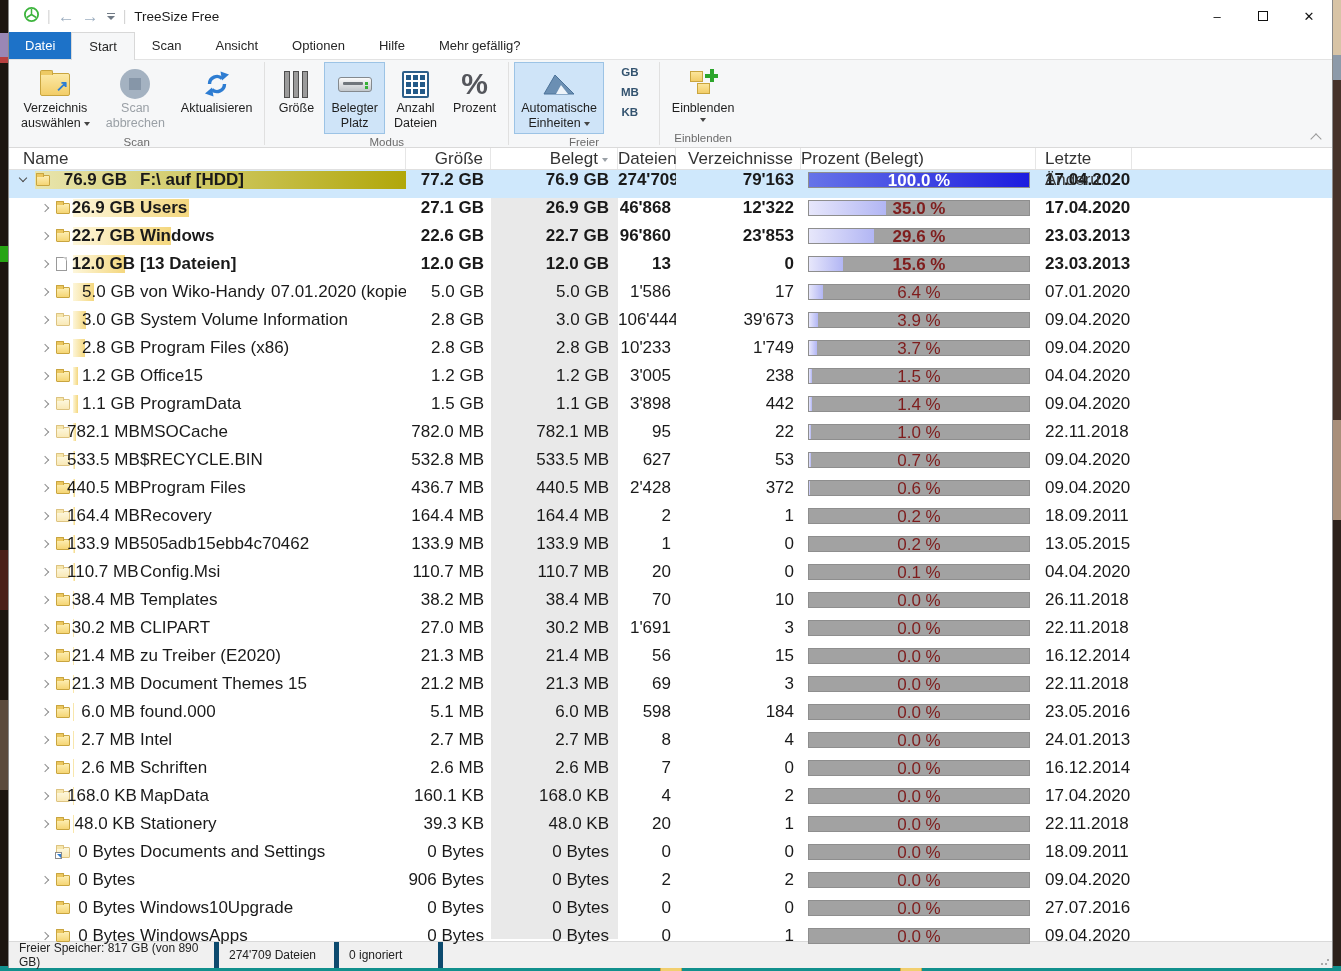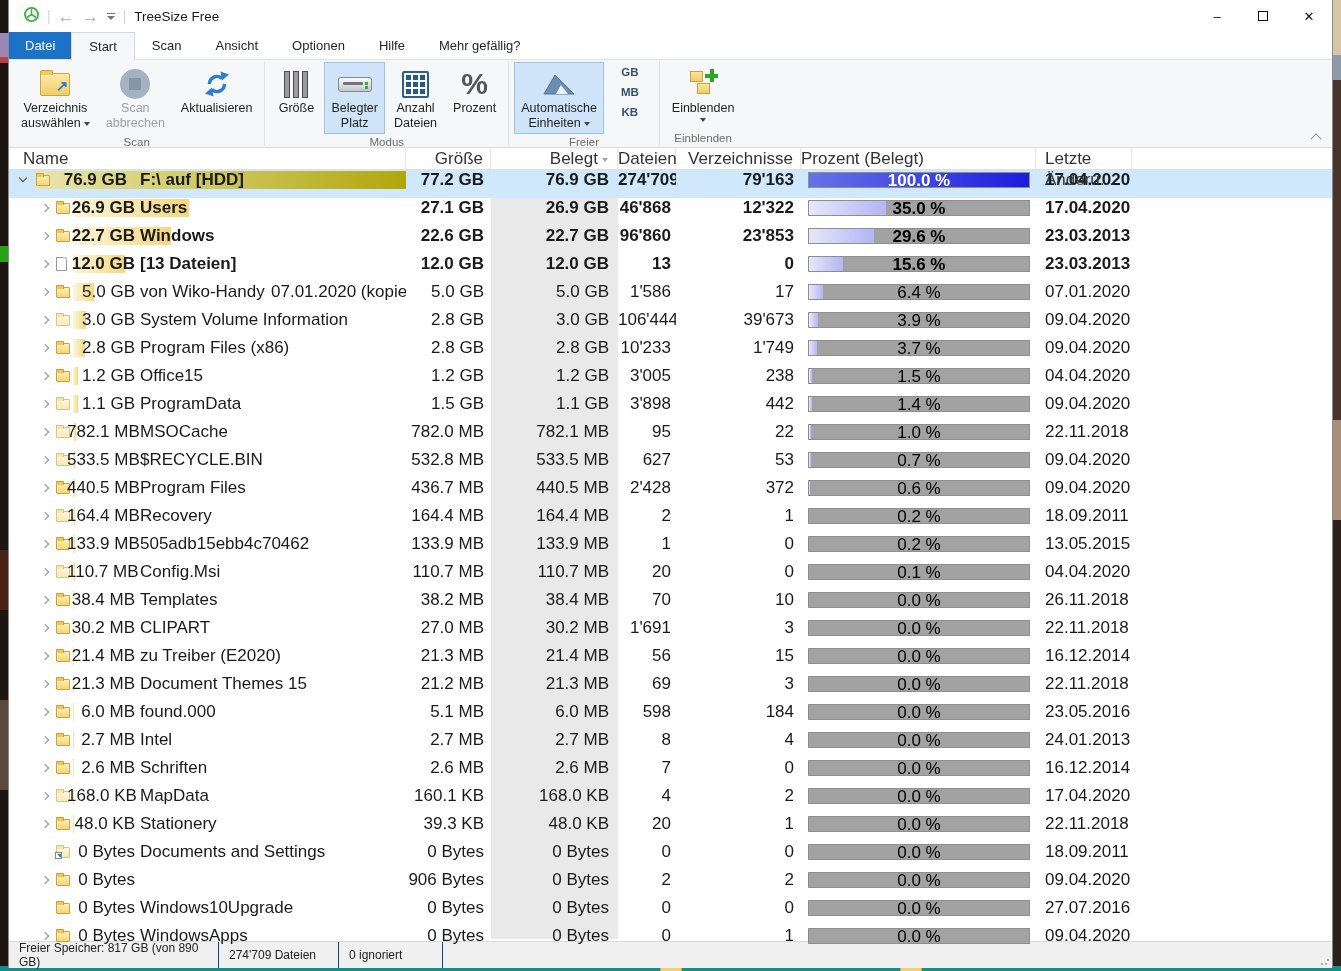--- a/index.html
+++ b/index.html
@@ -112,26 +112,26 @@
   .fic-file { position:absolute; top:3px; width:11px; height:14px; background:#fff; border:1px solid #9a9a9a; }
   .fic-file::before { content:''; position:absolute; right:-1px; top:-1px; border-left:4px solid transparent; border-top:4px solid #c9c9c9; }
   .junc { position:absolute; left:-2px; bottom:-2px; width:7px; height:7px; background:#fff; border:1px solid #8a8a8a; }
   .junc::after { content:''; position:absolute; left:1px; top:1px; border-bottom:4px solid #2e7dd2; border-right:4px solid transparent; transform:rotate(180deg); }
   .sz { position:absolute; text-align:right; }
   .nm { position:absolute; left:131px; }
   .note { position:absolute; left:262px; }
   .pctbox { position:absolute; left:7px; right:6px; top:2px; height:16px; background:#a2a2a2; border:1px solid #8e8e8e; }
   .pctfill { position:absolute; left:0; top:0; bottom:0; background:linear-gradient(90deg,#e7e7fb,#b2b6f4); }
   .pctfill.full { background:linear-gradient(90deg,#6673e8,#1c1cdf); }
-  .pctlabel { position:absolute; left:0; right:0; text-align:center; line-height:15px; color:#000000; }
+  .pctlabel { position:absolute; left:0; right:0; text-align:center; line-height:15px; color:#7f1d1d; }
   .pctlabel.white { color:#fff; }
 
   
   .statusbar { position:relative; height:27px; background:#f0f0f0; border-top:1px solid #d9d9d9; display:flex; align-items:center; font-size:12px; color:#222; }
-  .sseg { padding:0 10px; height:100%; display:flex; align-items:center; border-right:1px solid #0c4a6e; }
+  .sseg { padding:0 10px; height:100%; display:flex; align-items:center; border-right:5px solid #0c4a6e; }
   .sseg.s1 { width:210px; }
   .sseg.s2 { width:120px; }
   .sseg.s3 { width:104px; }
   .grip { position:absolute; right:2px; bottom:2px; width:10px; height:10px;
     background:radial-gradient(circle at 2px 8px,#a9a9a9 1.2px,transparent 1.4px),
                radial-gradient(circle at 6px 8px,#a9a9a9 1.2px,transparent 1.4px),
                radial-gradient(circle at 8px 4px,#a9a9a9 1.2px,transparent 1.4px); }
 </style>
 </head>
 <body>

